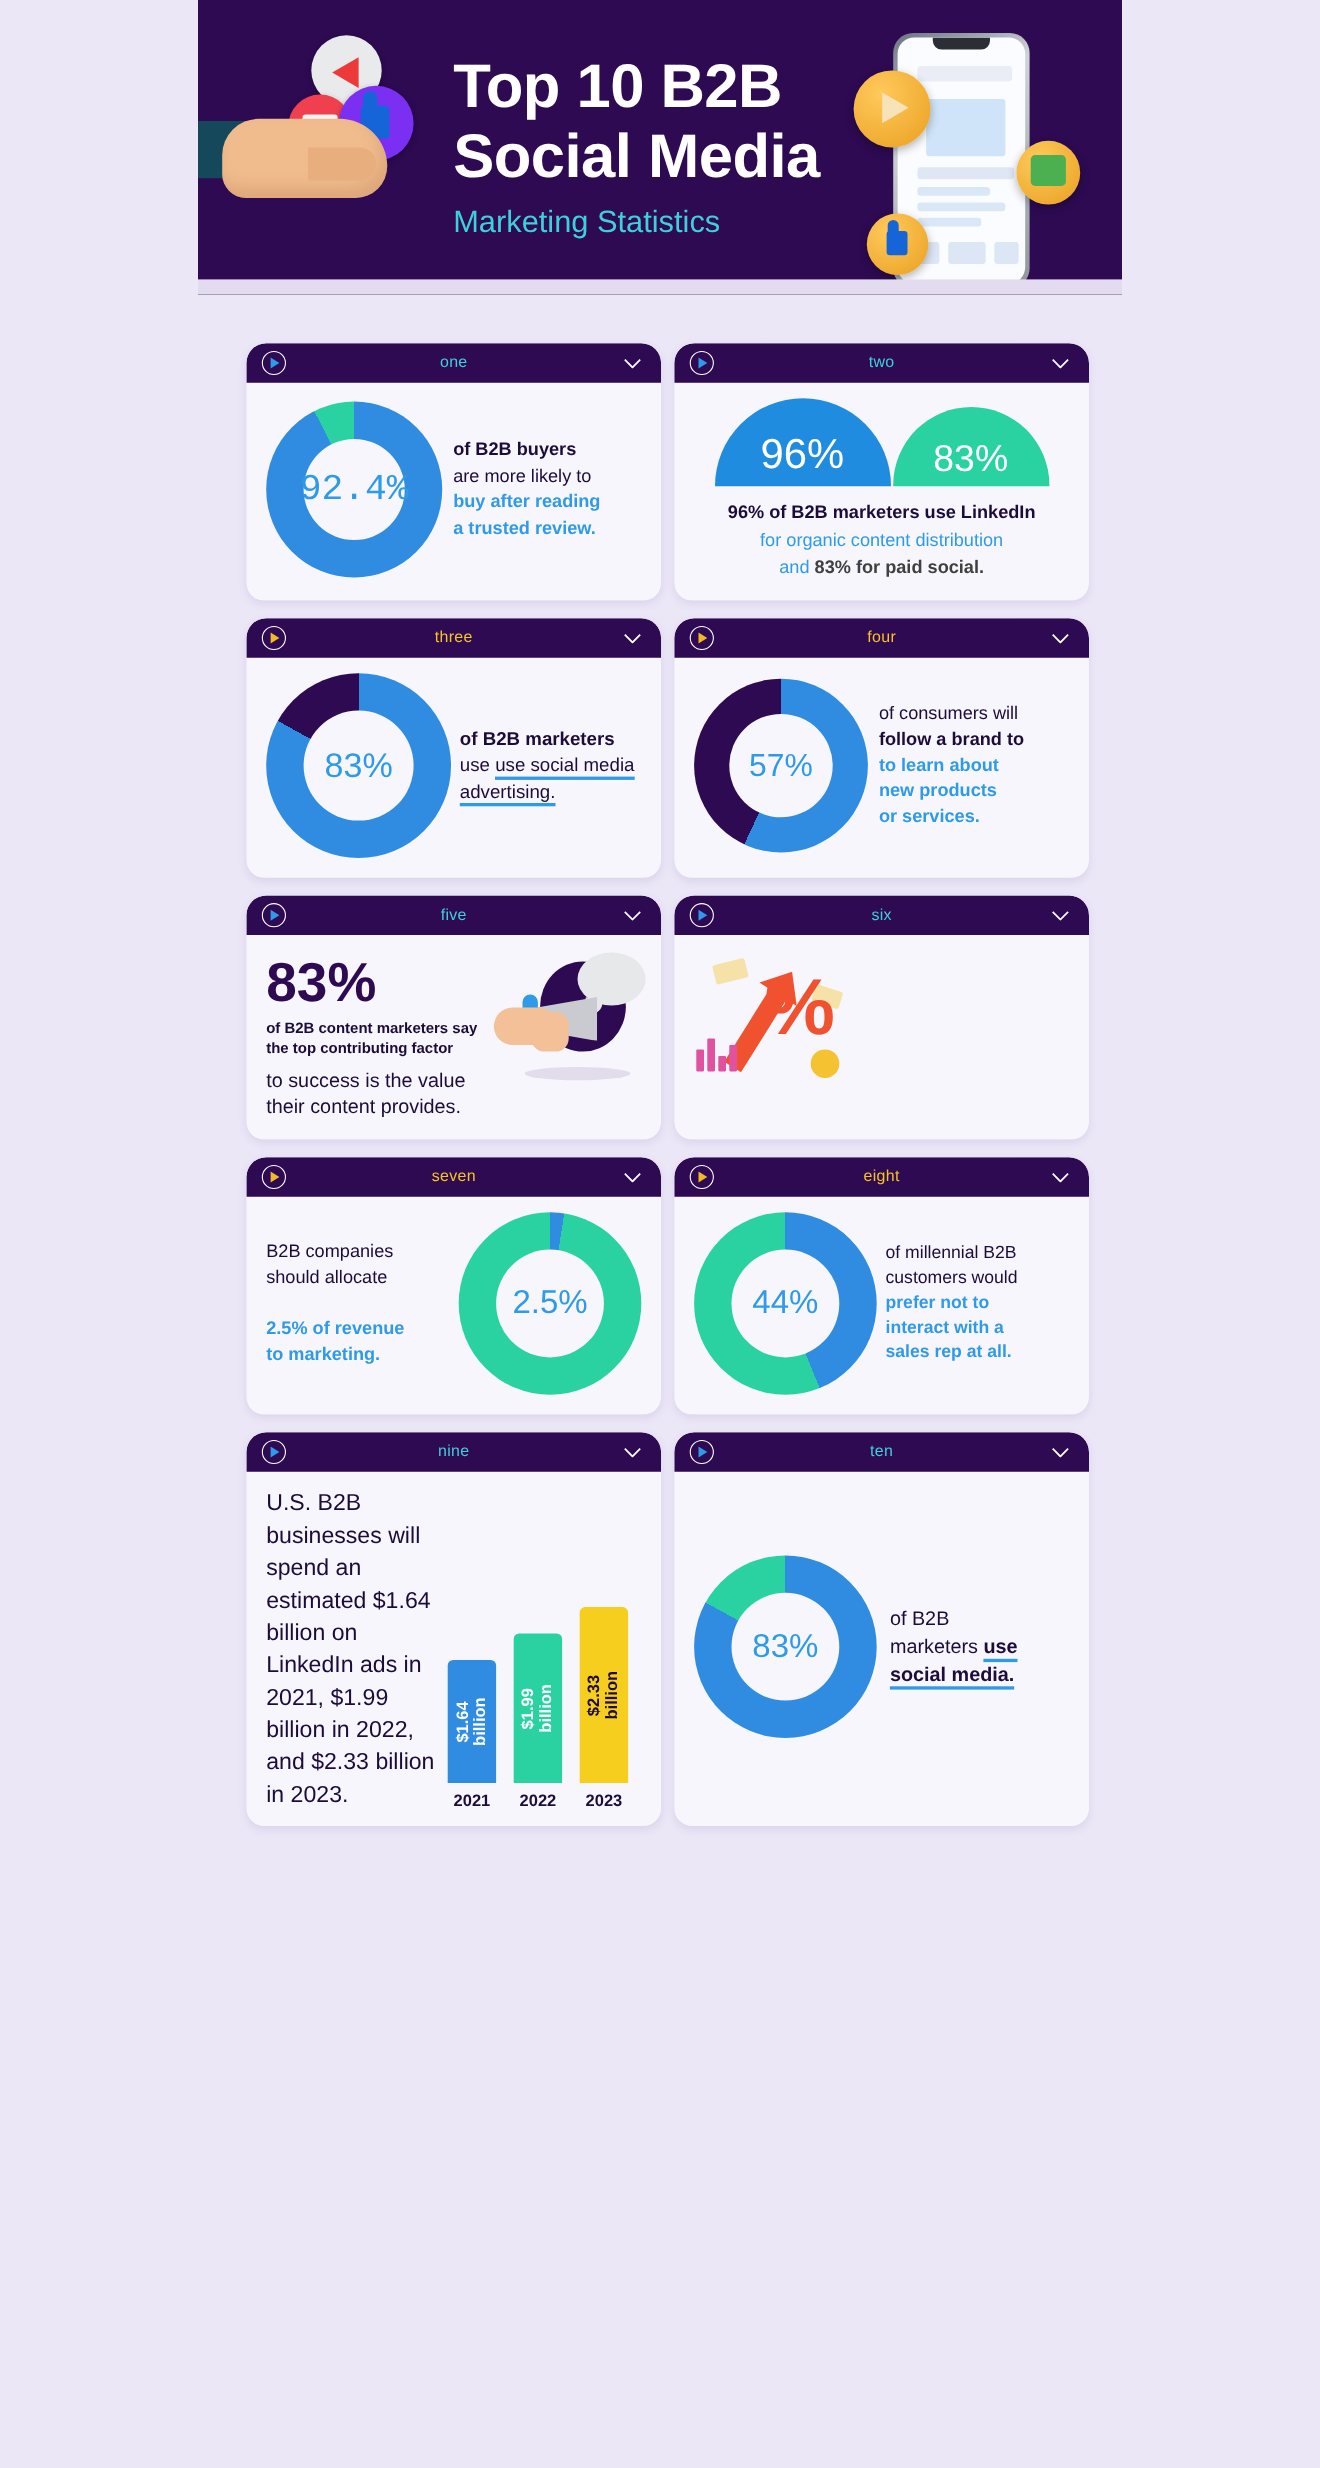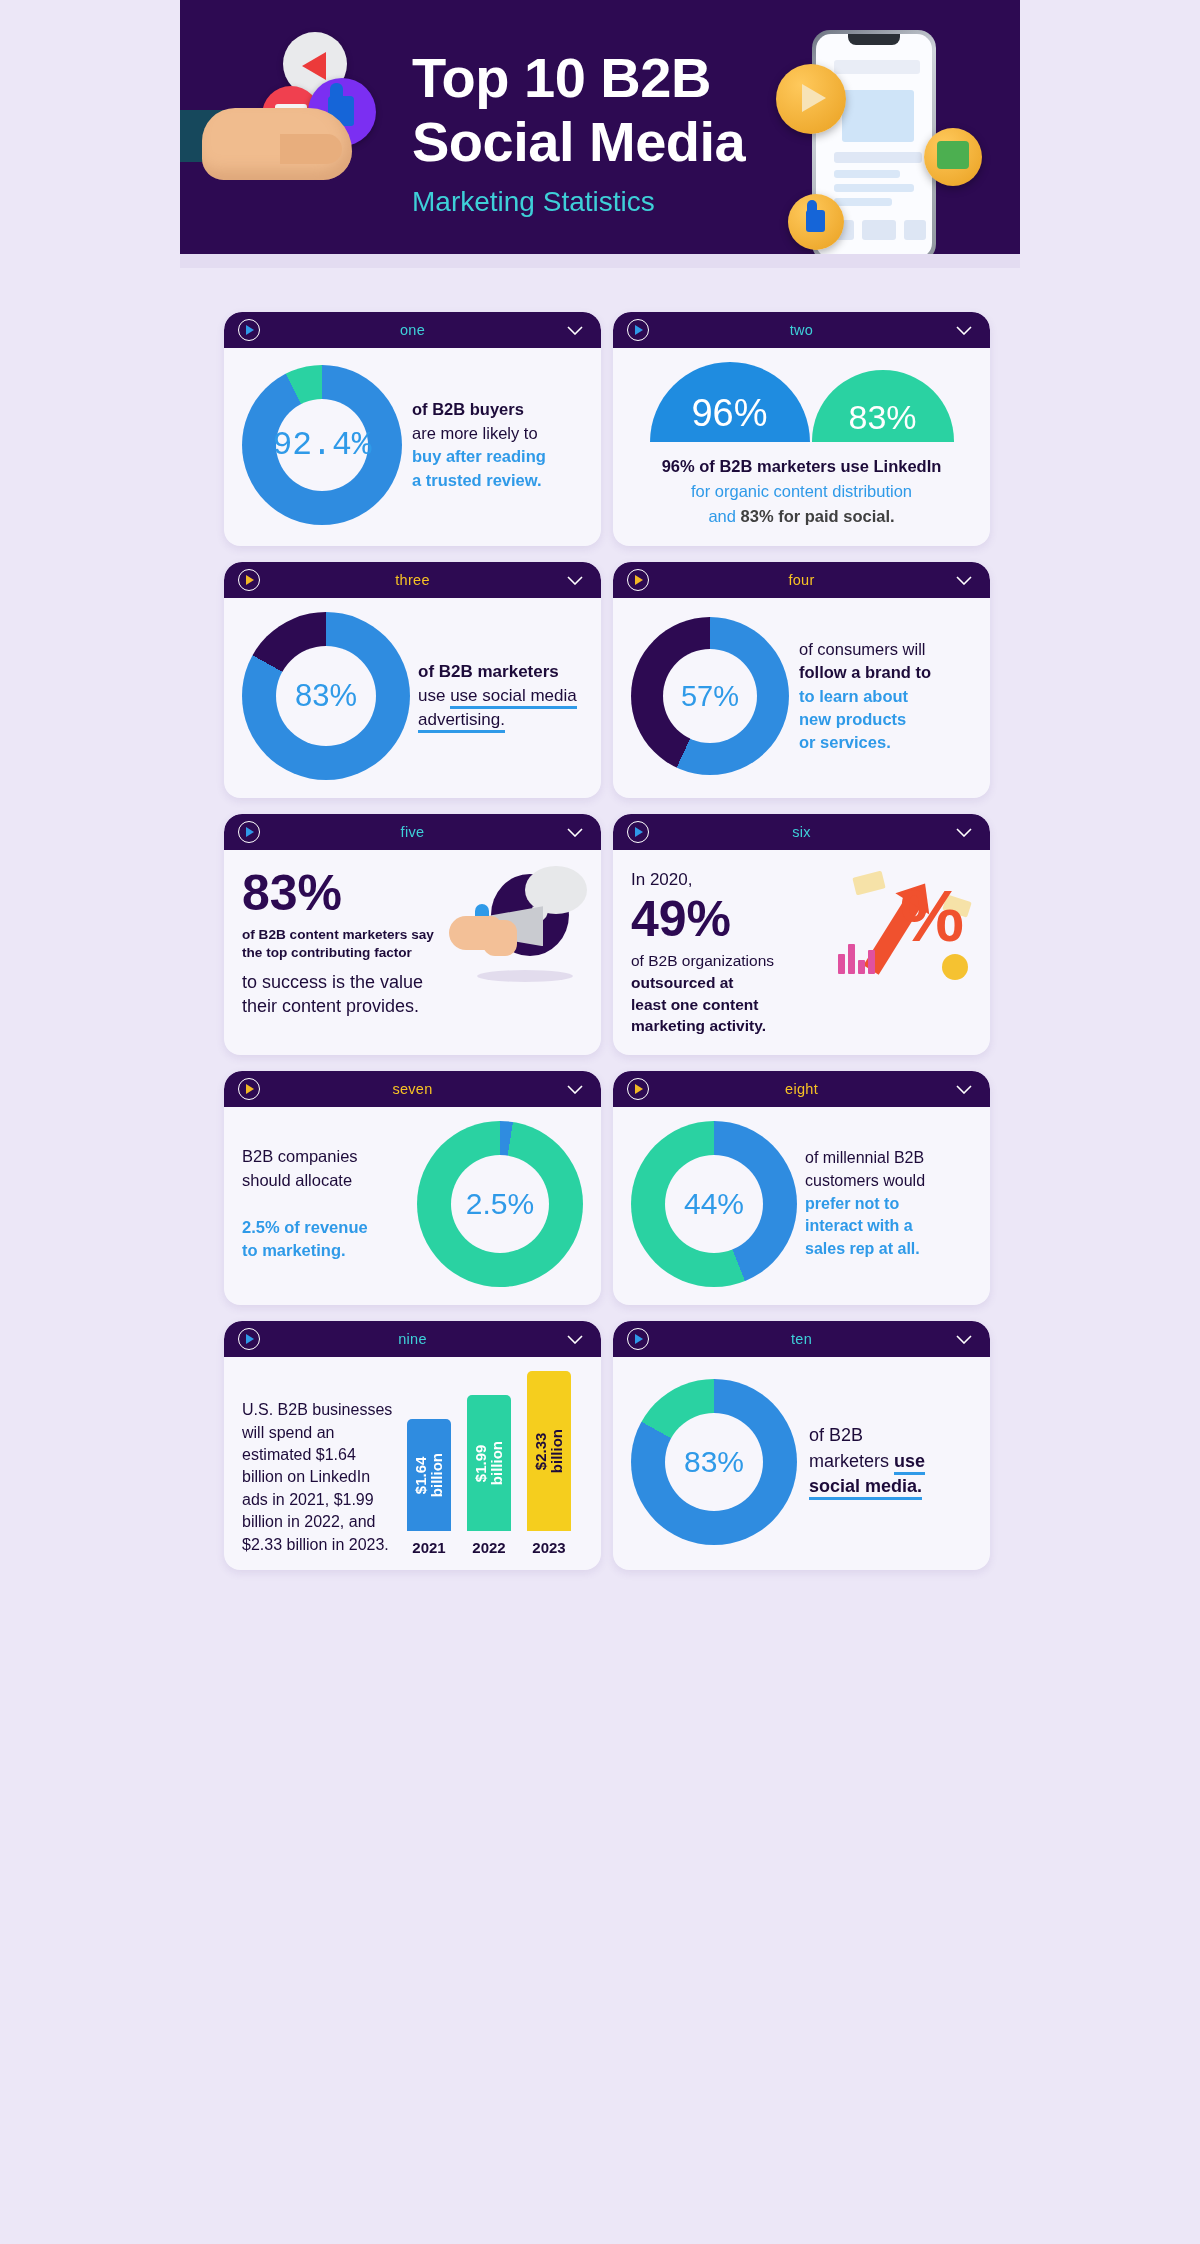--- a/index.html
+++ b/index.html
@@ -243,21 +243,21 @@
     writing-mode: vertical-rl; transform: rotate(180deg);
     font-size: 15px; font-weight:700; line-height:1.05; text-align:center; white-space:pre-line;
   }
   .bar.b1 { background:#2f8ce0; height:112px; }
   .bar.b1 span { color:#ffffff; }
   .bar.b2 { background:#2ad2a2; height:136px; }
   .bar.b2 span { color:#ffffff; }
   .bar.b3 { background:#f5ce1e; height:160px; }
   .bar.b3 span { color:#1d0b3a; }
   .byear { font-size:15px; font-weight:700; color:#1d0b3a; margin-top:8px; }
-  .c9txt { font-size:16px; line-height:1.4; color:#1d0b3a; width: 155px; flex:0 0 auto; }
+  .c9txt { font-size:21px; line-height:1.4; color:#1d0b3a; width: 155px; flex:0 0 auto; }
 
   
   .footer {
     display:flex; align-items:center; justify-content:center; gap:14px;
     padding: 34px 0 40px;
   }
   .madewith {
     font-family: "DejaVu Serif", serif;
     font-style: italic; font-weight:700; font-size: 26px; color:#1d2235;
   }
@@ -473,28 +473,20 @@
             <div class="play-tri"></div>
           </div>
         <div class="card-label">six</div>
         <div class="chev">
           <svg viewBox="0 0 16 9">
               <path d="M1 1 L8 8 L15 1" fill="none" stroke="#ffffff" stroke-width="1.6"></path>
             </svg>
         </div>
       </div>
       <div class="card-body" style="align-items:flex-start;padding-top:20px;">
-        <div style="flex:1;">
-          <div style="font-size:17px;color:#1d0b3a;">In 2020,</div>
-          <div class="big49">49%</div>
-          <div style="font-size:15.5px;line-height:1.4;color:#1d0b3a;">
-            <span>of B2B organizations </span><b>outsourced at</b><br>
-            <b>least one content marketing activity.</b>
-          </div>
-        </div>
         <div class="pct-art">
           <div class="sticky" style="left:18px;top:4px;width:30px;height:18px;transform:rotate(-14deg);"></div>
           <div class="sticky" style="right:2px;top:28px;width:26px;height:16px;transform:rotate(18deg);"></div>
           <div class="arrow-up"></div>
           <div class="pct-sym">%</div>
           <div class="minibars">
             <i style="height:20px;"></i>
               <i style="height:30px;"></i>
               <i style="height:14px;"></i>
               <i style="height:24px;"></i>

